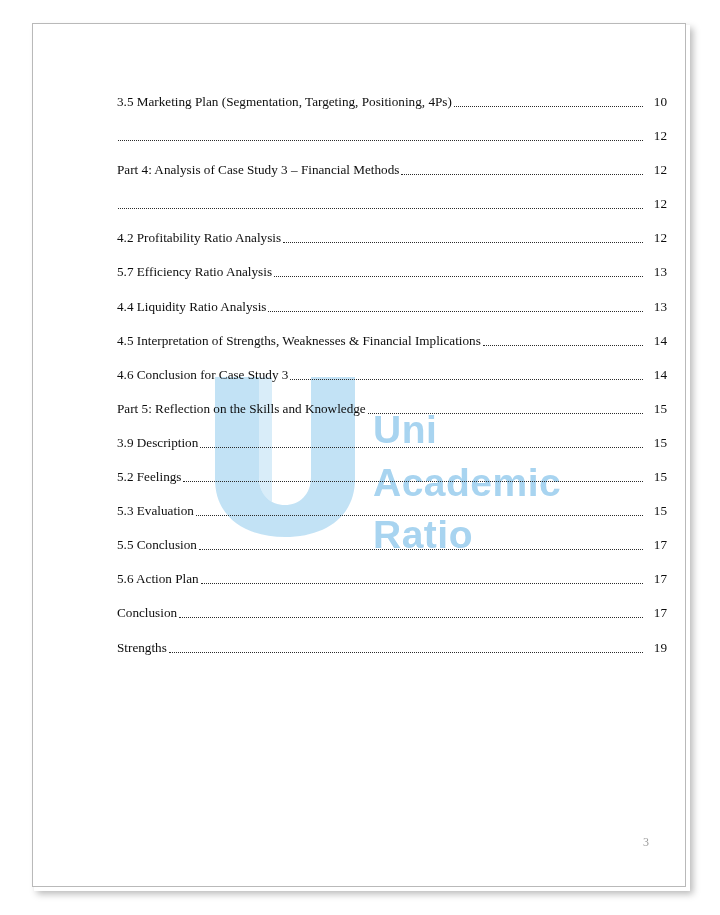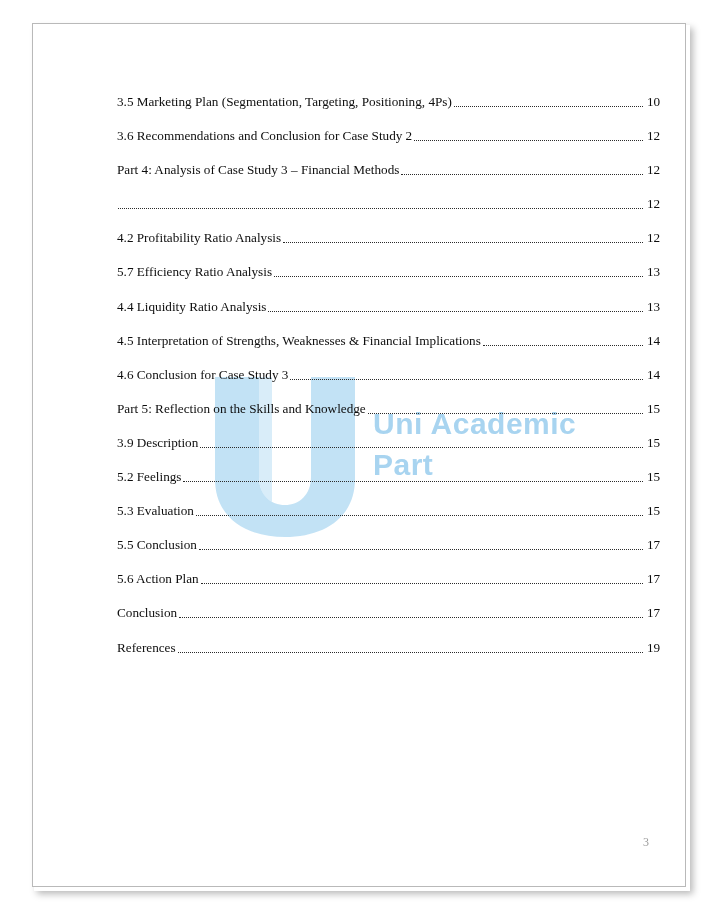--- a/index.html
+++ b/index.html
@@ -47,21 +47,21 @@
     width: 420px;
     height: 180px;
     pointer-events: none;
     z-index: 2;
   }
   .wm-text {
     position: absolute;
     left: 172px;
     top: 35px;
     font-family: "Liberation Sans", sans-serif;
-    font-size: 30px;
+    font-size: 39px;
     font-weight: bold;
     color: #a8d4f0;
     letter-spacing: 0.5px;
     line-height: 1.35;
   }
   .wm-u {
     position: absolute;
     left: 0px;
     top: 0px;
     width: 165px;
@@ -88,21 +88,21 @@
   .toc-leader {
     flex: 1 1 auto;
     border-bottom: 1px dotted #2b2b2b;
     margin: 0 2px 3.5px 1px;
     height: 1px;
     min-width: 8px;
   }
   .toc-page {
     flex: 0 0 auto;
     width: 20px;
-    text-align: left;
+    text-align: right;
     padding-left: 2px;
   }
   .page-number {
     position: absolute;
     left: 0;
     bottom: 36px;
     width: 100%;
     text-align: center;
     font-size: 12px;
     color: #8d8d8d;
@@ -123,35 +123,34 @@
 
 <div class="page">
 
   <div class="watermark">
     <svg class="wm-u" viewBox="0 0 165 170">
       <path d="M14 8 L58 8 L58 108 C58 126 70 136 84 136 C98 136 110 126 110 108 L110 8 L154 8 L154 110 C154 148 124 168 84 168 C44 168 14 148 14 110 Z" fill="#bfe0f4" opacity="0.95"></path>
       <path d="M14 8 L58 8 L58 108 C58 120 63 129 71 133 L71 8 Z" fill="#cfe9f8" opacity="0.8"></path>
     </svg>
     <div class="wm-text">
       <div>Uni Academic</div>
-      <div>Part</div>
+      <div>Ratio</div>
     </div>
   </div>
 
   <div class="content">
     <div class="toc">
 
       <div class="toc-row">
         <span class="toc-title">3.5 Marketing Plan (Segmentation, Targeting, Positioning, 4Ps)</span>
         <span class="toc-leader"></span>
         <span class="toc-page">10</span>
       </div>
 
       <div class="toc-row">
-        <span class="toc-title">3.6 Recommendations and Conclusion for Case Study 2</span>
         <span class="toc-leader"></span>
         <span class="toc-page">12</span>
       </div>
 
       <div class="toc-row">
         <span class="toc-title">Part 4: Analysis of Case Study 3 – Financial Methods</span>
         <span class="toc-leader"></span>
         <span class="toc-page">12</span>
       </div>
 
@@ -227,21 +226,21 @@
         <span class="toc-page">17</span>
       </div>
 
       <div class="toc-row">
         <span class="toc-title">Conclusion</span>
         <span class="toc-leader"></span>
         <span class="toc-page">17</span>
       </div>
 
       <div class="toc-row">
-        <span class="toc-title">References</span>
+        <span class="toc-title">Strengths</span>
         <span class="toc-leader"></span>
         <span class="toc-page">19</span>
       </div>
 
     </div>
   </div>
 
   <div class="page-number">
     <span class="pn-inner">3</span>
   </div>

